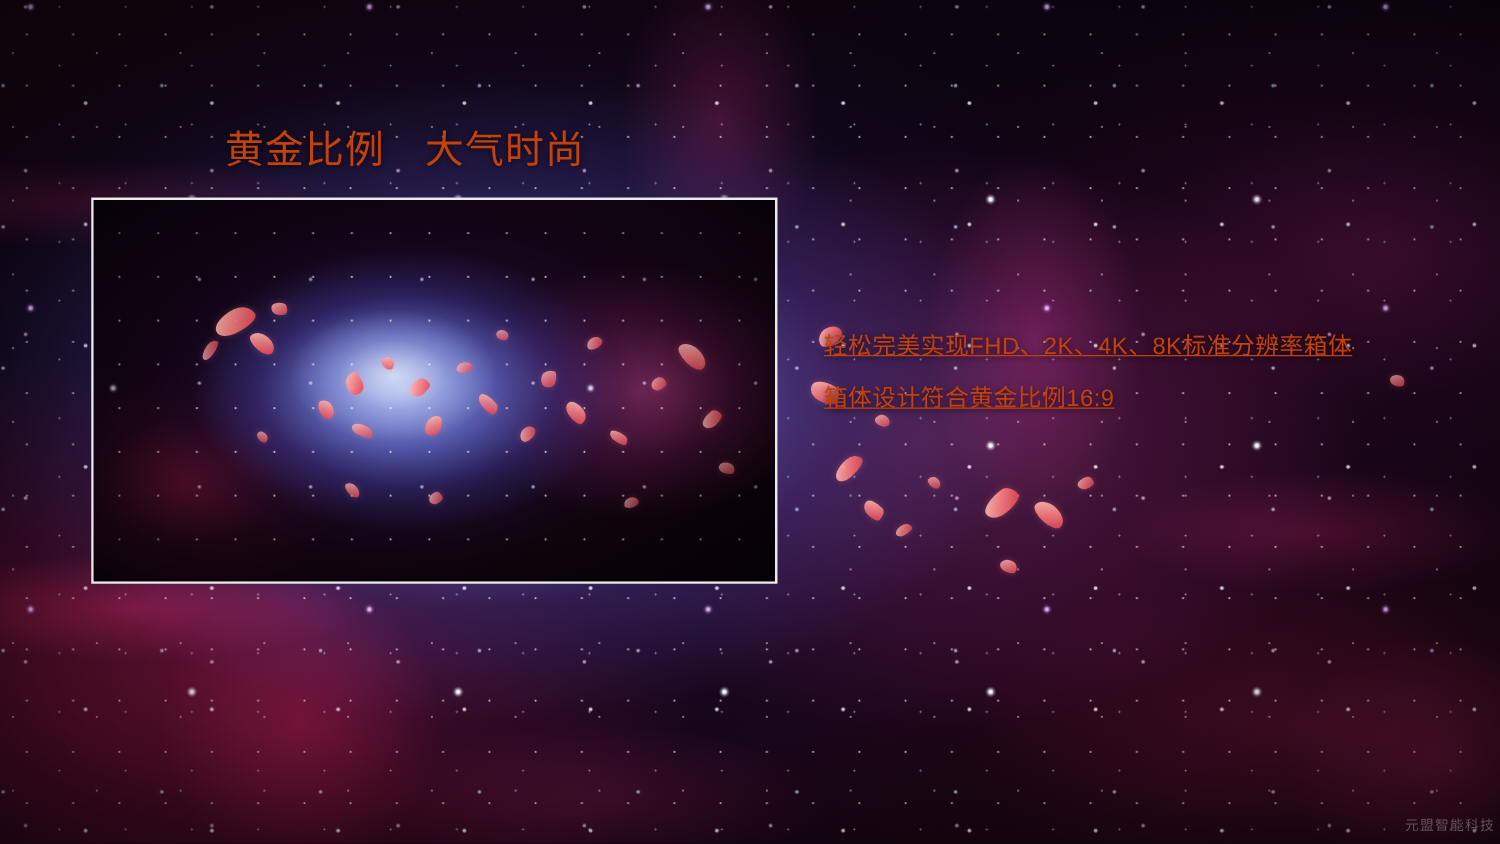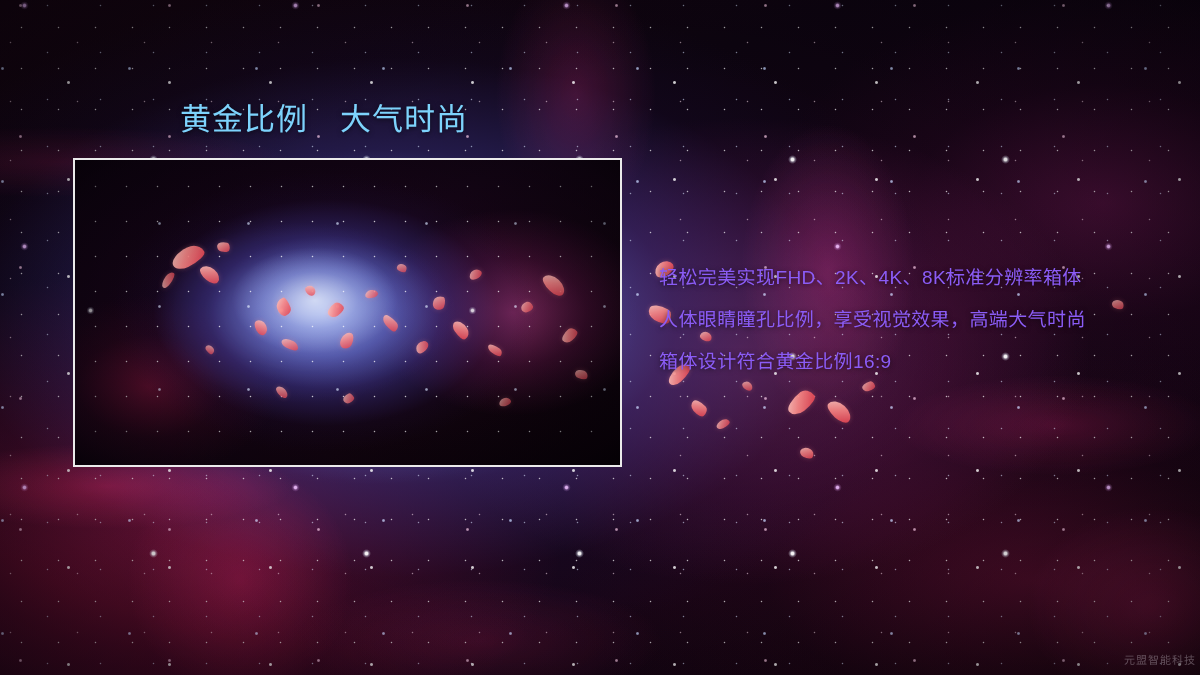--- a/index.html
+++ b/index.html
@@ -192,39 +192,40 @@
     background-position: 5px 9px, 40px 22px, 111px 64px;
   }
 
   
   #title {
     position: absolute;
     left: 180px;
     top: 103px;
     font-size: 31px;
     line-height: 1.1;
-    color: #7dd3fc;
+    color: #c2410c;
     letter-spacing: 1px;
     white-space: pre;
     text-shadow: 0 1px 5px rgba(0,0,0,0.62);
   }
 
   #body-text {
     position: absolute;
     left: 659px;
     top: 257px;
     width: 520px;
   }
   #body-text .line {
     font-size: 19px;
     line-height: 42px;
-    color: #8b5cf6;
+    color: #c2410c;
     letter-spacing: 0.4px;
     white-space: nowrap;
     text-shadow: 0 1px 5px rgba(0,0,0,0.58);
+    text-decoration: underline;
   }
 
   #watermark {
     position: absolute;
     right: 4px;
     bottom: 8px;
     font-size: 11px;
     letter-spacing: 1px;
     color: rgba(196,186,196,0.40);
     white-space: nowrap;
@@ -314,19 +315,18 @@
           <div class="petal" style="left: 424px; top: 238px; width: 12px; height: 8px; opacity: 0.72; transform: rotate(-18deg); border-radius: 50% 50% 48% 52% / 62% 58% 42% 38%;"></div>
         </div>
       <div class="panel-vig"></div>
     </div>
   </div>
 
   <div id="title">黄金比例　大气时尚</div>
 
   <div id="body-text">
     <div class="line">轻松完美实现FHD、2K、4K、8K标准分辨率箱体</div>
-    <div class="line">人体眼睛瞳孔比例，享受视觉效果，高端大气时尚</div>
     <div class="line">箱体设计符合黄金比例16:9</div>
   </div>
 
   <div id="watermark">元盟智能科技</div>
 
 </div>
 
 </body></html>

